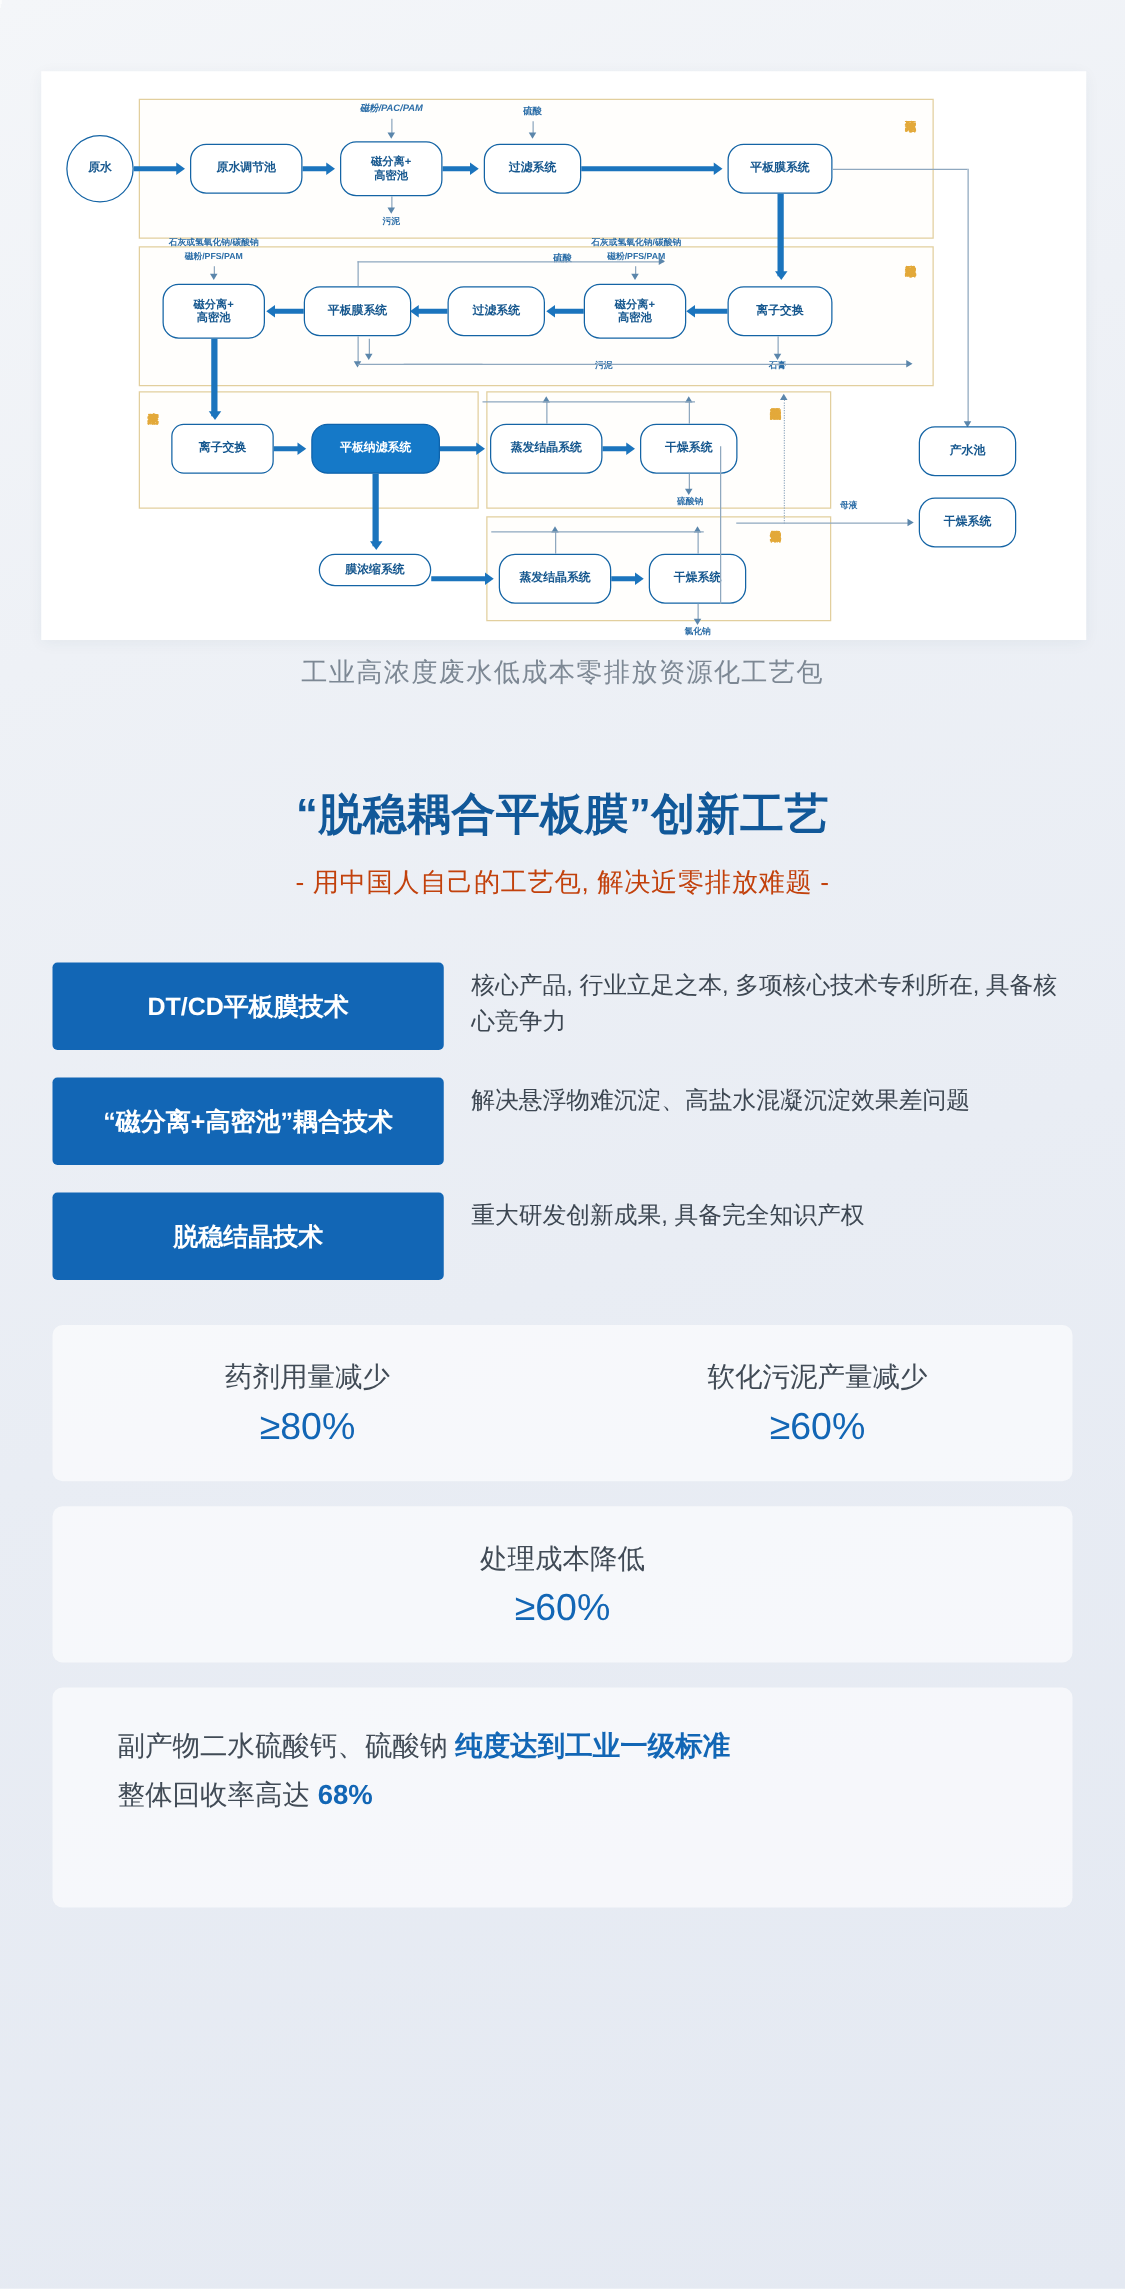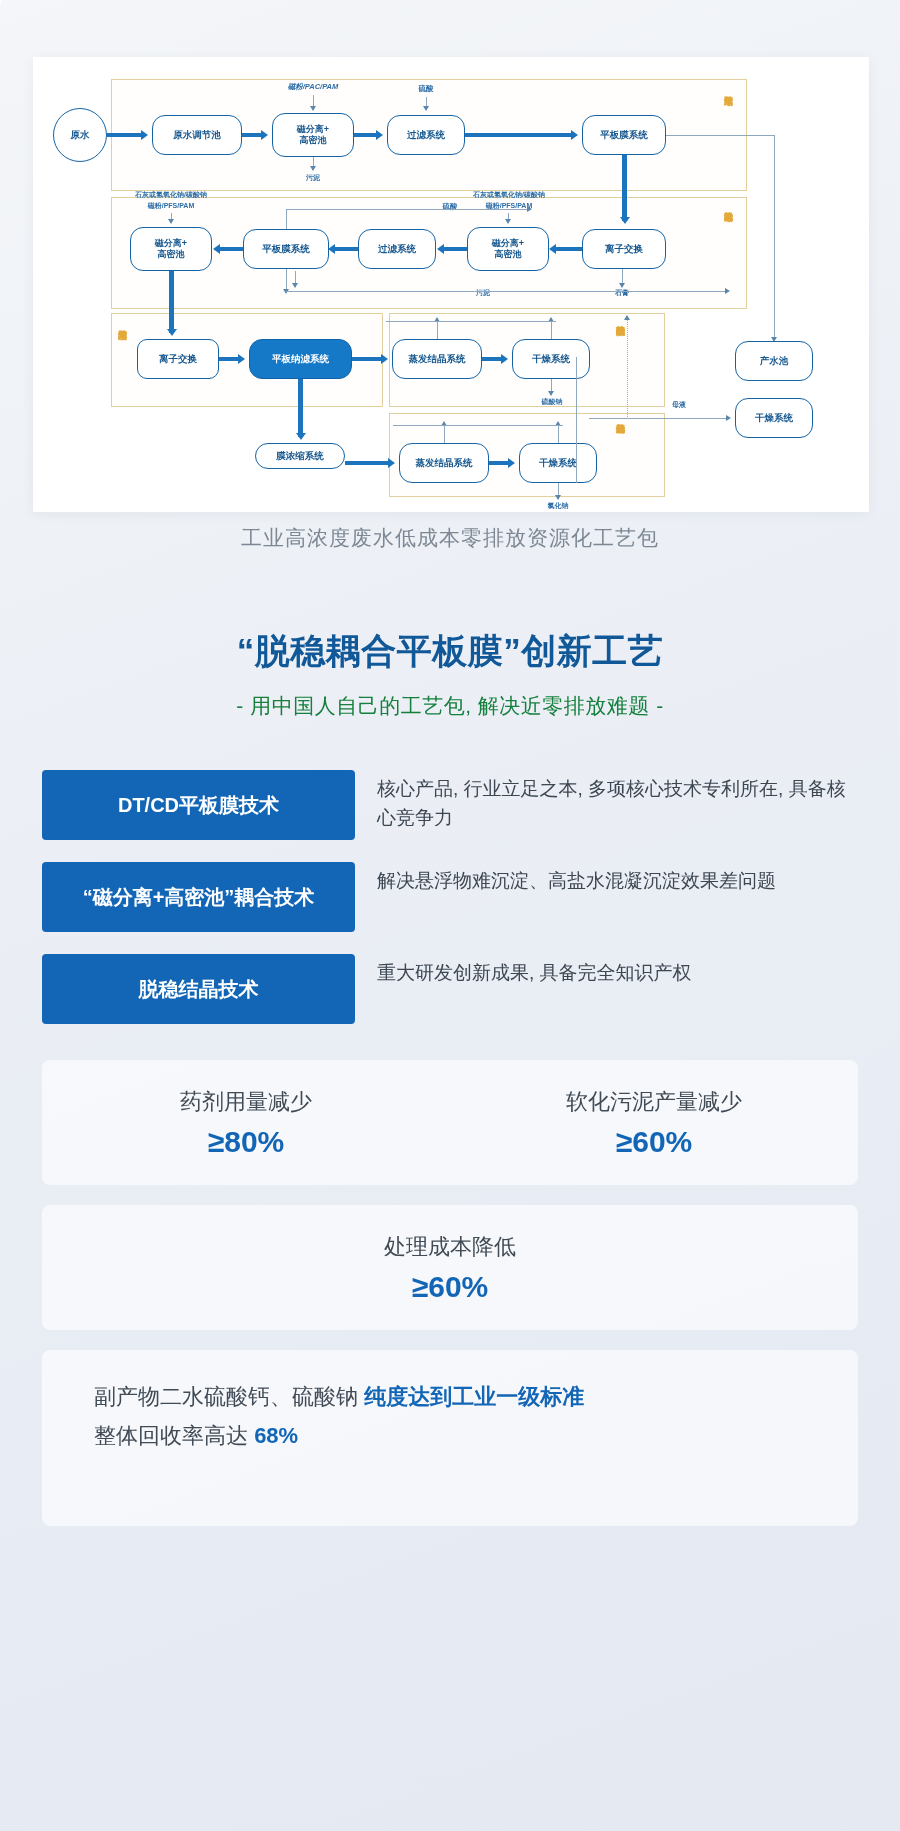--- a/index.html
+++ b/index.html
@@ -133,21 +133,21 @@
     font-weight: 800;
     color: #115899;
     letter-spacing: 0.5px;
   }
   .subhead {
     position: absolute;
     left: 0; top: 692px;
     width: 900px;
     text-align: center;
     font-size: 21px;
-    color: #15803d;
+    color: #c2410c;
     letter-spacing: 0.5px;
   }
 
   
   .features {
     position: absolute;
     left: 42px; top: 770px;
     width: 816px;
   }
   .feature-row {
@@ -196,21 +196,21 @@
     align-items: center;
     justify-content: center;
   }
   .stat-label {
     font-size: 22px;
     color: #414b56;
     margin-bottom: 8px;
   }
   .stat-value {
     font-size: 30px;
-    font-weight: 700;
+    font-weight: 400;
     color: #1266b5;
   }
 
   
   .footer-panel {
     position: absolute;
     left: 42px; top: 1350px;
     width: 816px; height: 176px;
     background: rgba(255,255,255,0.62);
     border-radius: 8px;

